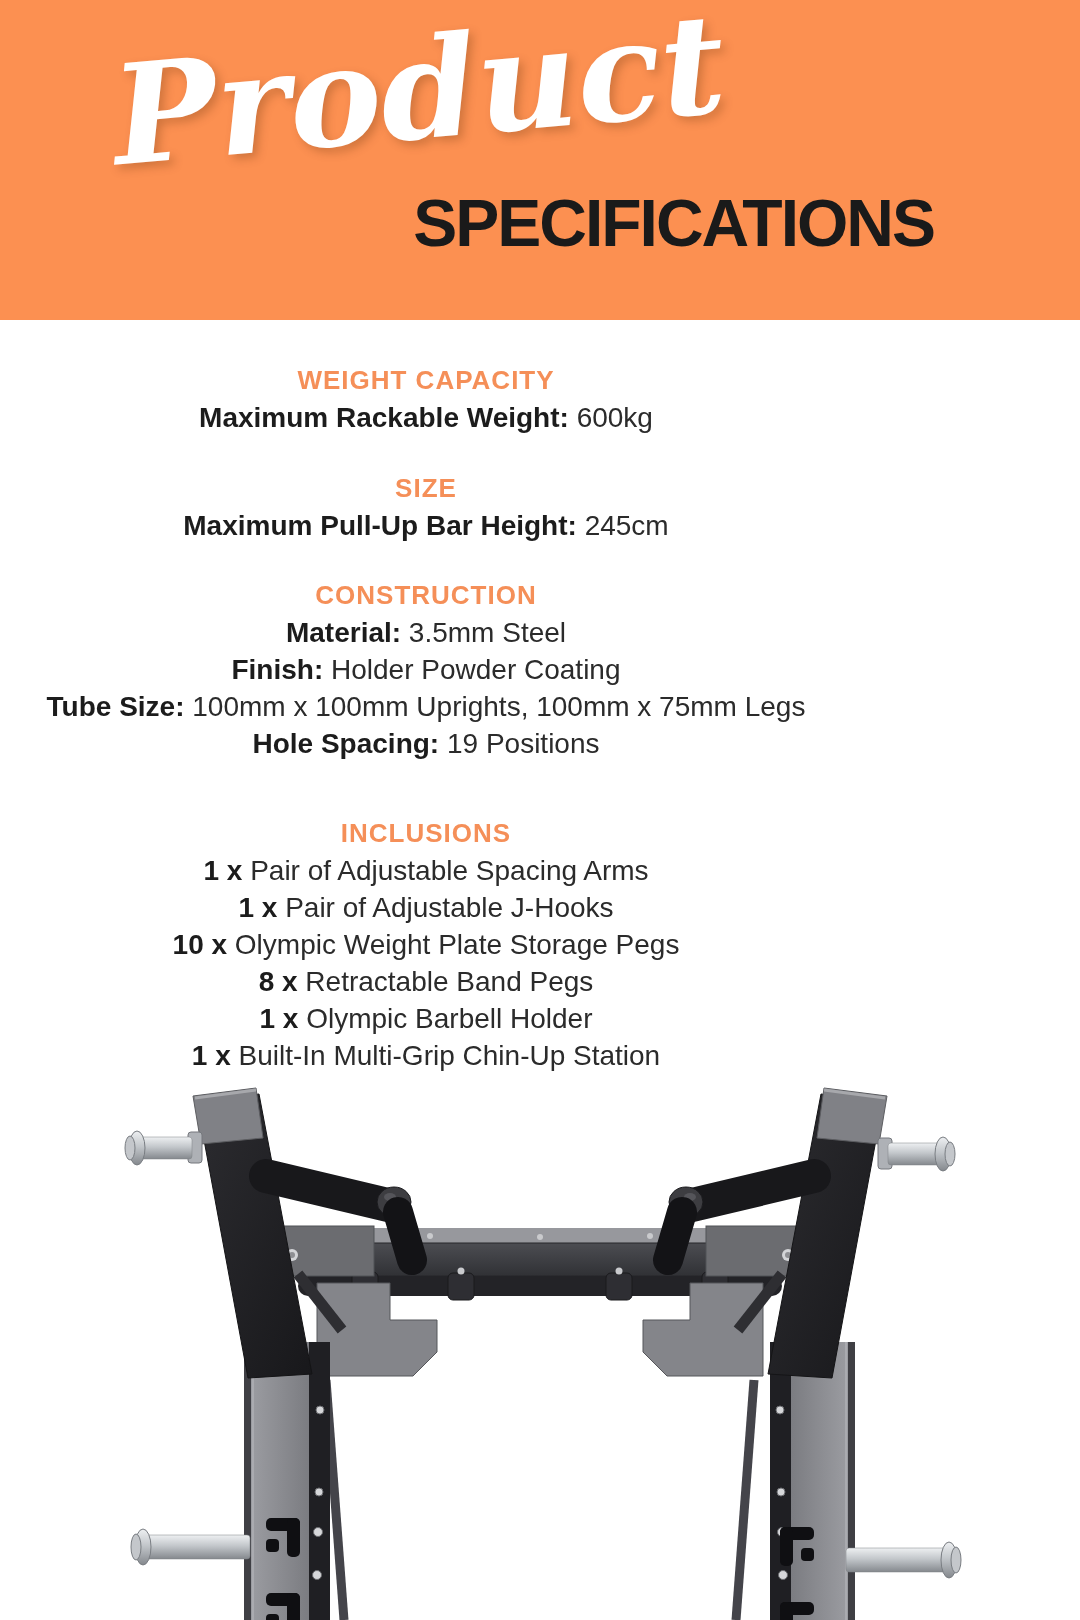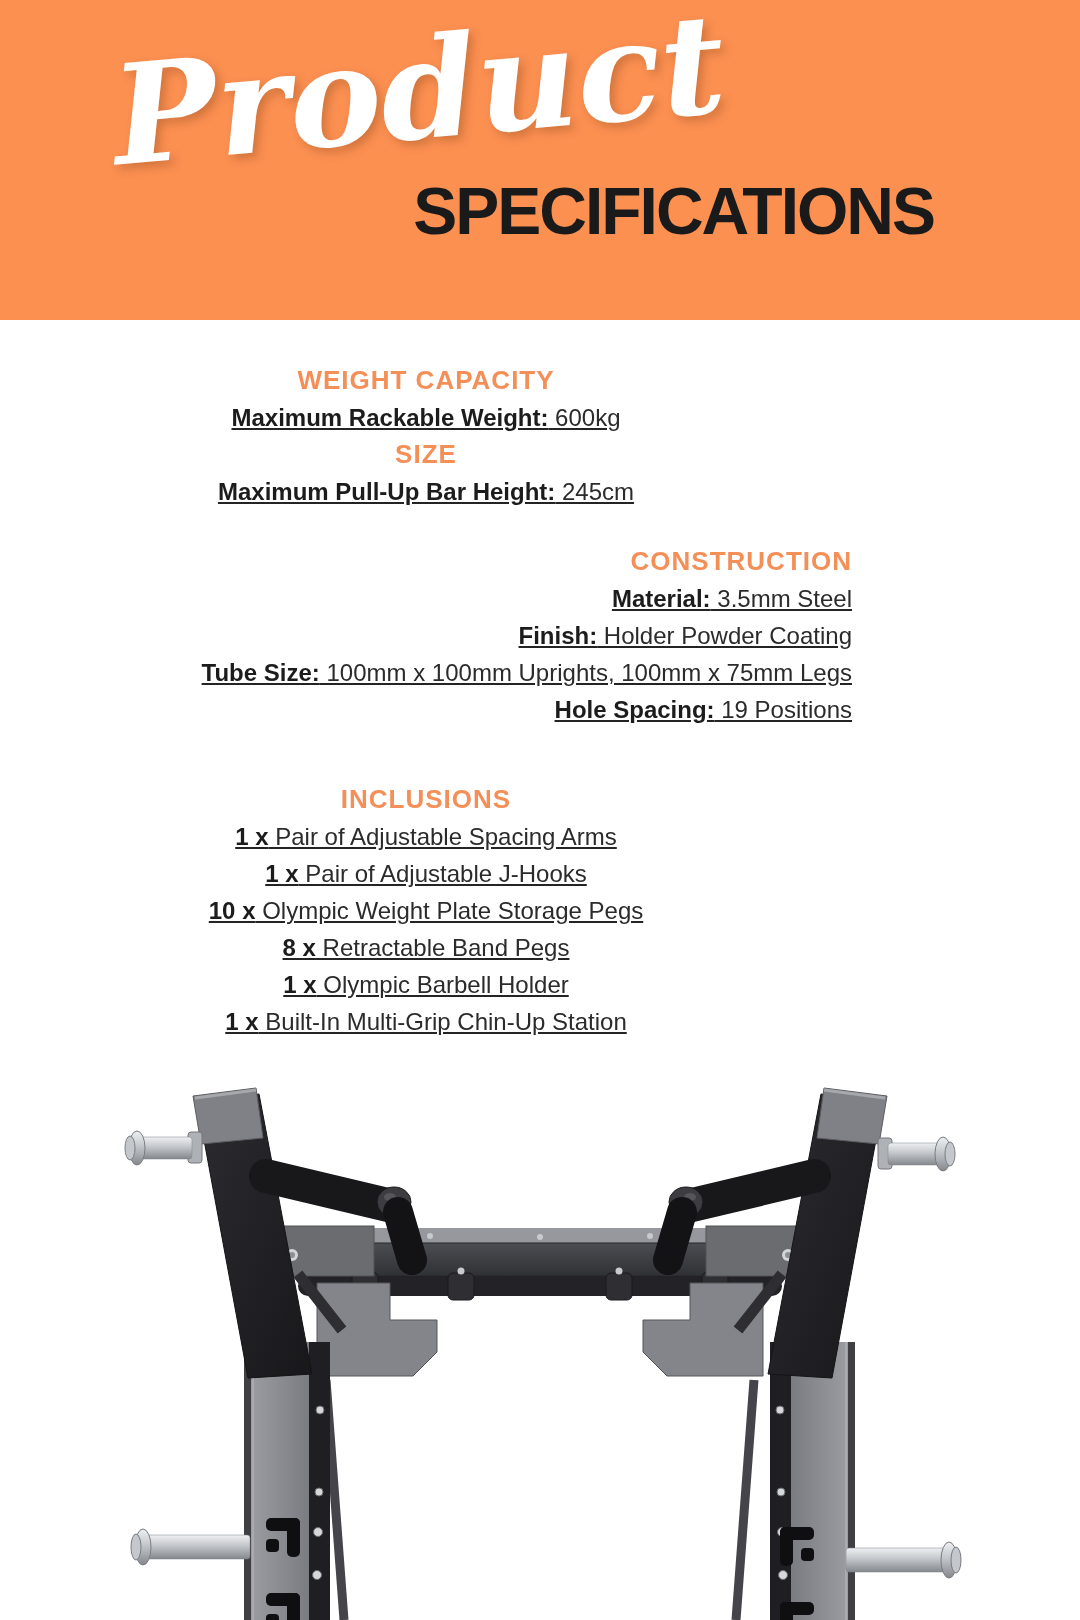--- a/index.html
+++ b/index.html
@@ -14,37 +14,37 @@
   }
   .script-title{
     position:absolute;left:112px;top:14px;
     font-family:"DejaVu Serif", serif;font-style:italic;font-weight:bold;
     font-size:138px;line-height:1.1;color:var(--script_color,#fff);
     transform:rotate(-5deg);
     text-shadow:4px 5px 10px rgba(80,35,0,.25);
     white-space:nowrap;
   }
   .main-title{
-    position:absolute;right:146px;top:173px;
+    position:absolute;right:146px;top:185px;
     font-size:66px;font-weight:bold;letter-spacing:-2px;
     color:var(--title_color,#1a1a1a);white-space:nowrap;
   }
   .content{
     position:absolute;left:0;top:320px;width:852px;text-align:center;
     color:var(--text_color,#242424);
   }
-  .section{}
+  .section{margin-top:34px;}
   .section.first{margin-top:42px;}
-  .section.construction{margin-top:33px;text-align:right;}
+  .section.construction{margin-top:33px;}
   .section.inclusions{margin-top:53px;}
   .sec-heading{
     font-size:26px;font-weight:bold;letter-spacing:1px;
     color:var(--accent,#F58F58);line-height:37px;
   }
-  .spec-line{font-size:24px;line-height:37px;text-decoration:underline;}
+  .spec-line{font-size:28px;line-height:37px;}
   .spec-line .lbl{font-weight:bold;color:#1c1c1c;}
   .spec-line .val{font-weight:normal;color:#2b2b2b;}
   .rack-wrap{position:absolute;left:0;top:1080px;width:1080px;height:540px;}
   svg{display:block;}
 </style>
 </head>
 <body>
 
 <div class="banner">
   <div class="script-title">Product</div>

